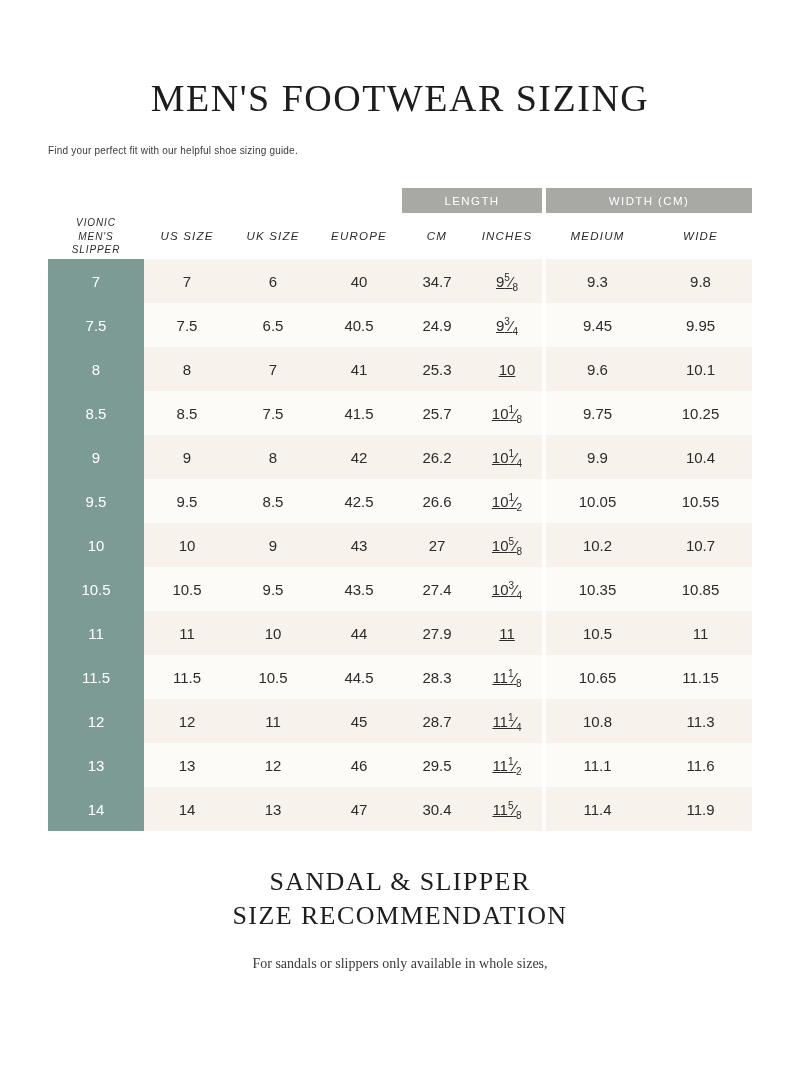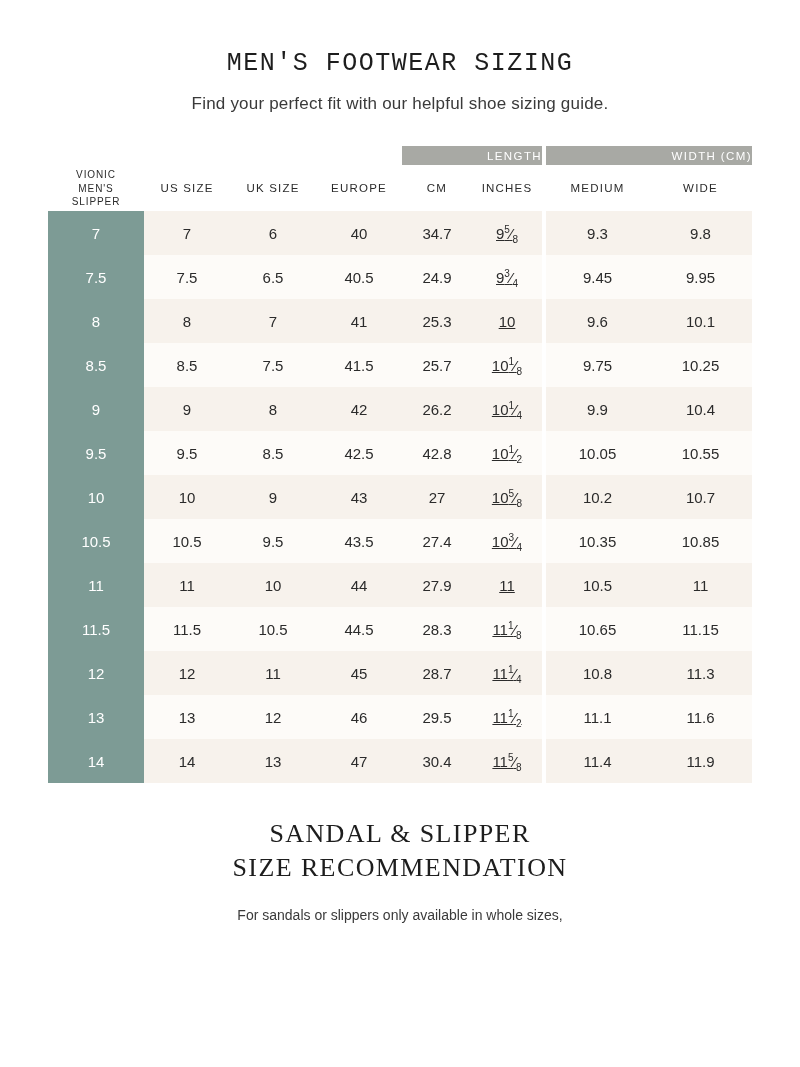--- a/index.html
+++ b/index.html
@@ -18,31 +18,31 @@
     width: 800px;
     height: 1067px;
     position: relative;
     box-sizing: border-box;
     padding: 0 48px;
   }
 
   
   .title {
     text-align: center;
-    font-family: Liberation Mono, monospace;
-    font-size: 25px;
+    font-family: Liberation Serif, serif;
+    font-size: 38px;
     letter-spacing: 1.5px;
     font-weight: 400;
     color: #1d1d1d;
-    margin-top: 50px;
+    margin-top: 78px;
     line-height: 1.1;
   }
   .subtitle {
-    text-align: center;
-    font-size: 17px;
+    text-align: left;
+    font-size: 10px;
     color: #3a3a3a;
     margin-top: 2px;
     letter-spacing: 0.2px;
   }
 
   
   table.size-table {
     border-collapse: collapse;
     width: 704px;
     margin: 32px auto 0 auto;
@@ -53,35 +53,36 @@
     margin: 0;
   }
 
   
   .grp-blank { background: transparent; }
   .grp-cell {
     background: #a8a9a4;
     color: #ffffff;
     font-size: 11.5px;
     letter-spacing: 1.4px;
-    text-align: right;
-    height: 19px;
+    text-align: center;
+    height: 25px;
     font-weight: 400;
   }
   .grp-gap { background: transparent; width: 4px; }
 
   
   .col-head {
     font-size: 11.5px;
     letter-spacing: 1.2px;
     color: #2b2b2b;
     text-align: center;
     height: 46px;
     vertical-align: middle;
     font-weight: 400;
+    font-style: italic;
   }
   .col-head.first {
     font-size: 10px;
     line-height: 1.35;
     letter-spacing: 0.9px;
     text-align: center;
   }
 
   
   .sizecol {
@@ -124,20 +125,21 @@
     margin-top: 34px;
     line-height: 1.28;
     font-weight: 400;
   }
   .foot-note {
     text-align: center;
     font-size: 14px;
     color: #3a3a3a;
     line-height: 1.55;
     margin-top: 16px;
+    font-family: Liberation Serif, serif;
   }
 </style>
 </head>
 <body>
 
 <div class="page">
 
   <h1 class="title">MEN'S FOOTWEAR SIZING</h1>
   <p class="subtitle">Find your perfect fit with our helpful shoe sizing guide.</p>
 
@@ -233,21 +235,21 @@
           <td class="cell"><span class="fracwrap"><span>10</span><sup class="frac">1</sup><span>⁄</span><sub class="frac">4</sub></span></td>
           <td class="grp-gap"></td>
           <td class="cell">9.9</td>
           <td class="cell">10.4</td>
         </tr>
         <tr class="even">
           <td class="sizecol">9.5</td>
           <td class="cell">9.5</td>
           <td class="cell">8.5</td>
           <td class="cell">42.5</td>
-          <td class="cell">42.8</td>
+          <td class="cell">26.6</td>
           <td class="cell"><span class="fracwrap"><span>10</span><sup class="frac">1</sup><span>⁄</span><sub class="frac">2</sub></span></td>
           <td class="grp-gap"></td>
           <td class="cell">10.05</td>
           <td class="cell">10.55</td>
         </tr>
         <tr class="odd">
           <td class="sizecol">10</td>
           <td class="cell">10</td>
           <td class="cell">9</td>
           <td class="cell">43</td>

